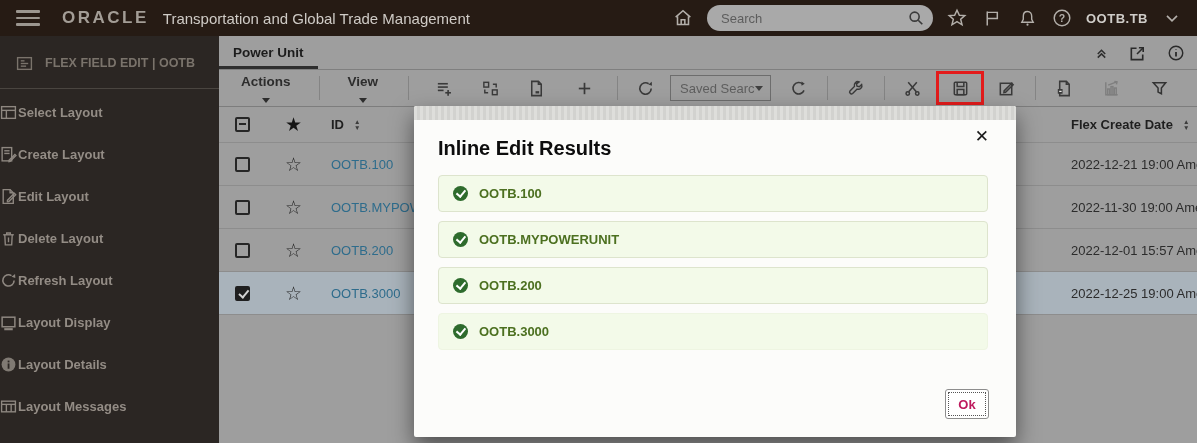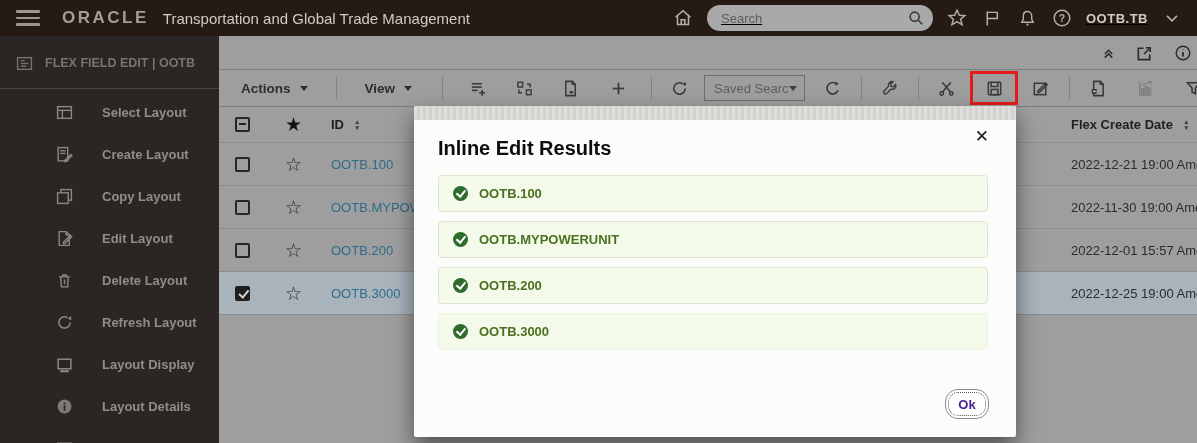--- a/index.html
+++ b/index.html
@@ -6,53 +6,53 @@
   html,body { width:1197px; height:443px; overflow:hidden;
     font-family:"Liberation Sans","DejaVu Sans",sans-serif; background:#9e9e9e; }
 
   
   .topbar { height:36px; background:#261b14; display:flex; align-items:center;
     padding:0 30px 0 16px; position:relative; z-index:5; }
   .hamburger { width:24px; display:flex; flex-direction:column; gap:4px; cursor:pointer; margin-right:22px;}
   .hamburger i { display:block; height:2.5px; background:#9b968f; border-radius:1px;}
   .brand { color:#a39d96; font-size:17px; font-weight:bold; letter-spacing:2.5px; margin-right:14px;}
   .apptitle { color:#cfcbc6; font-size:15px; }
-  .topbar-right { position:absolute; right:14px; top:0; height:36px; display:flex; align-items:center; gap:13px;text-decoration:underline;}
+  .topbar-right { position:absolute; right:14px; top:0; height:36px; display:flex; align-items:center; gap:13px;}
   .tico { width:22px; height:22px; display:flex; align-items:center; justify-content:center;}
   .searchpill { width:226px; height:26px; background:#a9a9a9; border-radius:14px;
     display:flex; align-items:center; padding:0 8px 0 14px; }
   .searchpill input { flex:1; border:none; background:transparent; outline:none;
     font-size:13px; color:#3f3f3f; font-family:inherit; }
   .searchpill input::placeholder { color:#5d5d5d; }
   .userlabel { color:#cfccc8; font-weight:bold; font-size:13px; letter-spacing:.5px;text-align:right; }
 
   
   .shell { display:flex; height:407px; }
   .sidebar { width:219px; background:#2b2623; flex:0 0 auto; padding-top:8px; }
   .side-head { display:flex; align-items:center; gap:12px; height:38px; padding-left:16px;
     color:#7a736b; font-weight:bold; font-size:12.5px; }
   .side-div { height:1px; background:#4a4540; margin:6px 0 2px 0; }
-  .side-item { display:flex; align-items:center; gap:29px; height:42px; padding-left:18px;
-    color:#938c85; font-weight:bold; font-size:13px; cursor:pointer;margin-left:38px; }
+  .side-item { display:flex; align-items:center; gap:1px; height:42px; 
+    color:#938c85; font-weight:bold; font-size:13px; cursor:pointer; }
   .sicon { flex:0 0 auto; }
 
   .main { flex:1; position:relative; background:#9e9e9e; }
 
   
   .tabbar { height:34px; border-bottom:1px solid #7f7f7f; position:relative; display:flex; }
   .tab { padding:0 14px; display:flex; align-items:center; font-weight:bold; font-size:13.5px;
     color:#1c1c1c; position:relative; cursor:pointer; }
   .tab::after { content:""; position:absolute; left:0; right:0; bottom:0; height:3px; background:#2e2e2e; }
   .tabbar-right { position:absolute; right:12px; top:0; height:34px; display:flex; align-items:center; gap:20px; }
 
   
   .toolbar { height:37px; border-bottom:1px solid #7d7d7d; display:flex; align-items:center;
     padding-left:22px; position:relative; }
   .tmenu { display:flex; align-items:center; gap:9px; font-weight:bold; font-size:13.5px;
-    color:#2d2d2d; cursor:pointer; }
+    color:#2d2d2d; cursor:pointer;flex-direction:column; }
   .caret { width:0; height:0; border-left:4.5px solid transparent; border-right:4.5px solid transparent;
     border-top:5.5px solid #2d2d2d; }
   .tdiv { width:1px; height:24px; background:#848484; }
   .tbtn { width:22px; height:22px; display:flex; align-items:center; justify-content:center; cursor:pointer; }
   .savedsearch { width:101px; height:26px; border:1px solid #6d6d6d; display:flex; align-items:center;
     justify-content:space-between; padding:0 7px 0 9px; color:#5e5e5e; font-size:13px; cursor:pointer; }
   .savedsearch .caret { border-top-color:#3f3f3f; }
   .save-wrap { position:relative; }
   .redbox { position:absolute; left:-13px; top:-6px; width:48px; height:34px;
     border:3px solid #e31b1b; pointer-events:none; }
@@ -86,22 +86,22 @@
   .modal-title { margin:17px 28px 0 24px; font-size:20px; font-weight:bold; color:#0d0d0d; }
   .results { margin:15px 28px 0 24px; display:flex; flex-direction:column; gap:9px; }
   .result { height:37px; display:flex; align-items:center; gap:11px; padding:0 14px;
     background:#f3fae9; border:1px solid #dde4cd; border-radius:4px; }
   .result:last-child { border-color:#eef5e2; }
   .rcheck { width:15px; height:15px; border-radius:50%; background:#2e6b2d; position:relative; flex:0 0 auto; }
   .rcheck::after { content:""; position:absolute; left:4.6px; top:2.4px; width:3.6px; height:7px;
     border-right:2px solid #fff; border-bottom:2px solid #fff; transform:rotate(40deg); }
   .rlabel { font-size:13px; font-weight:bold; color:#4c7020; }
   .modal-footer { display:flex; justify-content:flex-end; margin:39px 27px 0 0; }
-  .ok-btn { min-width:44px; height:30px; background:#ffffff; border:1px solid #8d8d8d; border-radius:13px;
-    font-weight:bold; font-size:13px; color:#4c1d95; font-family:inherit; cursor:pointer;
+  .ok-btn { min-width:44px; height:30px; background:#ffffff; border:1px solid #8d8d8d; border-radius:3px;
+    font-weight:bold; font-size:13px; color:#be185d; font-family:inherit; cursor:pointer;
     outline:1px dotted #555; outline-offset:-4px; }
   svg { display:block; }
 </style>
 </head>
 <body>
 
 <header class="topbar">
   <span class="hamburger">
       <i></i>
       <i></i>
@@ -184,27 +184,20 @@
       <svg class="sicon" width="17" height="17" viewBox="0 0 16 16" fill="none" stroke="#8e8780" stroke-width="1.3">
         <rect x="2" y="1.5" width="9" height="12.5"></rect>
           <path d="M4 4.5 H9"></path>
           <path d="M4 7 H9"></path>
           <path d="M8.5 13.5 L14 8 L15 9 L9.5 14.5 L8.5 14.7 Z"></path>
       </svg>
       <span>Create Layout</span>
     </div>
     <div class="side-item">
       <svg class="sicon" width="17" height="17" viewBox="0 0 16 16" fill="none" stroke="#8e8780" stroke-width="1.3">
-        <rect x="4.5" y="1.5" width="10" height="10"></rect>
-          <rect x="1.5" y="4.5" width="10" height="10" fill="#2b2623"></rect>
-      </svg>
-      <span>Copy Layout</span>
-    </div>
-    <div class="side-item">
-      <svg class="sicon" width="17" height="17" viewBox="0 0 16 16" fill="none" stroke="#8e8780" stroke-width="1.3">
         <path d="M3 1.5 H9.5 L12.5 4.5 V14.5 H3 Z"></path>
           <path d="M9.5 1.5 V4.5 H12.5"></path>
           <path d="M7 11.5 L13.5 5 L14.8 6.3 L8.3 12.8 L7 13 Z"></path>
       </svg>
       <span>Edit Layout</span>
     </div>
     <div class="side-item">
       <svg class="sicon" width="17" height="17" viewBox="0 0 16 16" fill="none" stroke="#8e8780" stroke-width="1.3">
         <path d="M3 4.5 H13"></path>
           <path d="M6.3 4.5 V2.8 H9.7 V4.5"></path>
@@ -242,20 +235,23 @@
           <path d="M6 6 V13"></path>
           <path d="M10.5 6 V13"></path>
       </svg>
       <span>Layout Messages</span>
     </div>
   </nav>
 
   <main class="main">
 
     <div class="tabbar">
+      <div class="tab">
+        <span>Power Unit</span>
+      </div>
       <div class="tabbar-right">
         <span>
           <svg width="13" height="13" viewBox="0 0 14 14" fill="none" stroke="#2f2f2f" stroke-width="1.7">
             <polyline points="3,7.5 7,3.5 11,7.5"></polyline>
               <polyline points="3,11.5 7,7.5 11,11.5"></polyline>
           </svg>
           </span>
         <span>
           <svg width="19" height="19" viewBox="0 0 20 20" fill="none" stroke="#2a2a2a" stroke-width="1.7">
             <path d="M9 4.5 H3.5 V16.5 H15.5 V11"></path>

